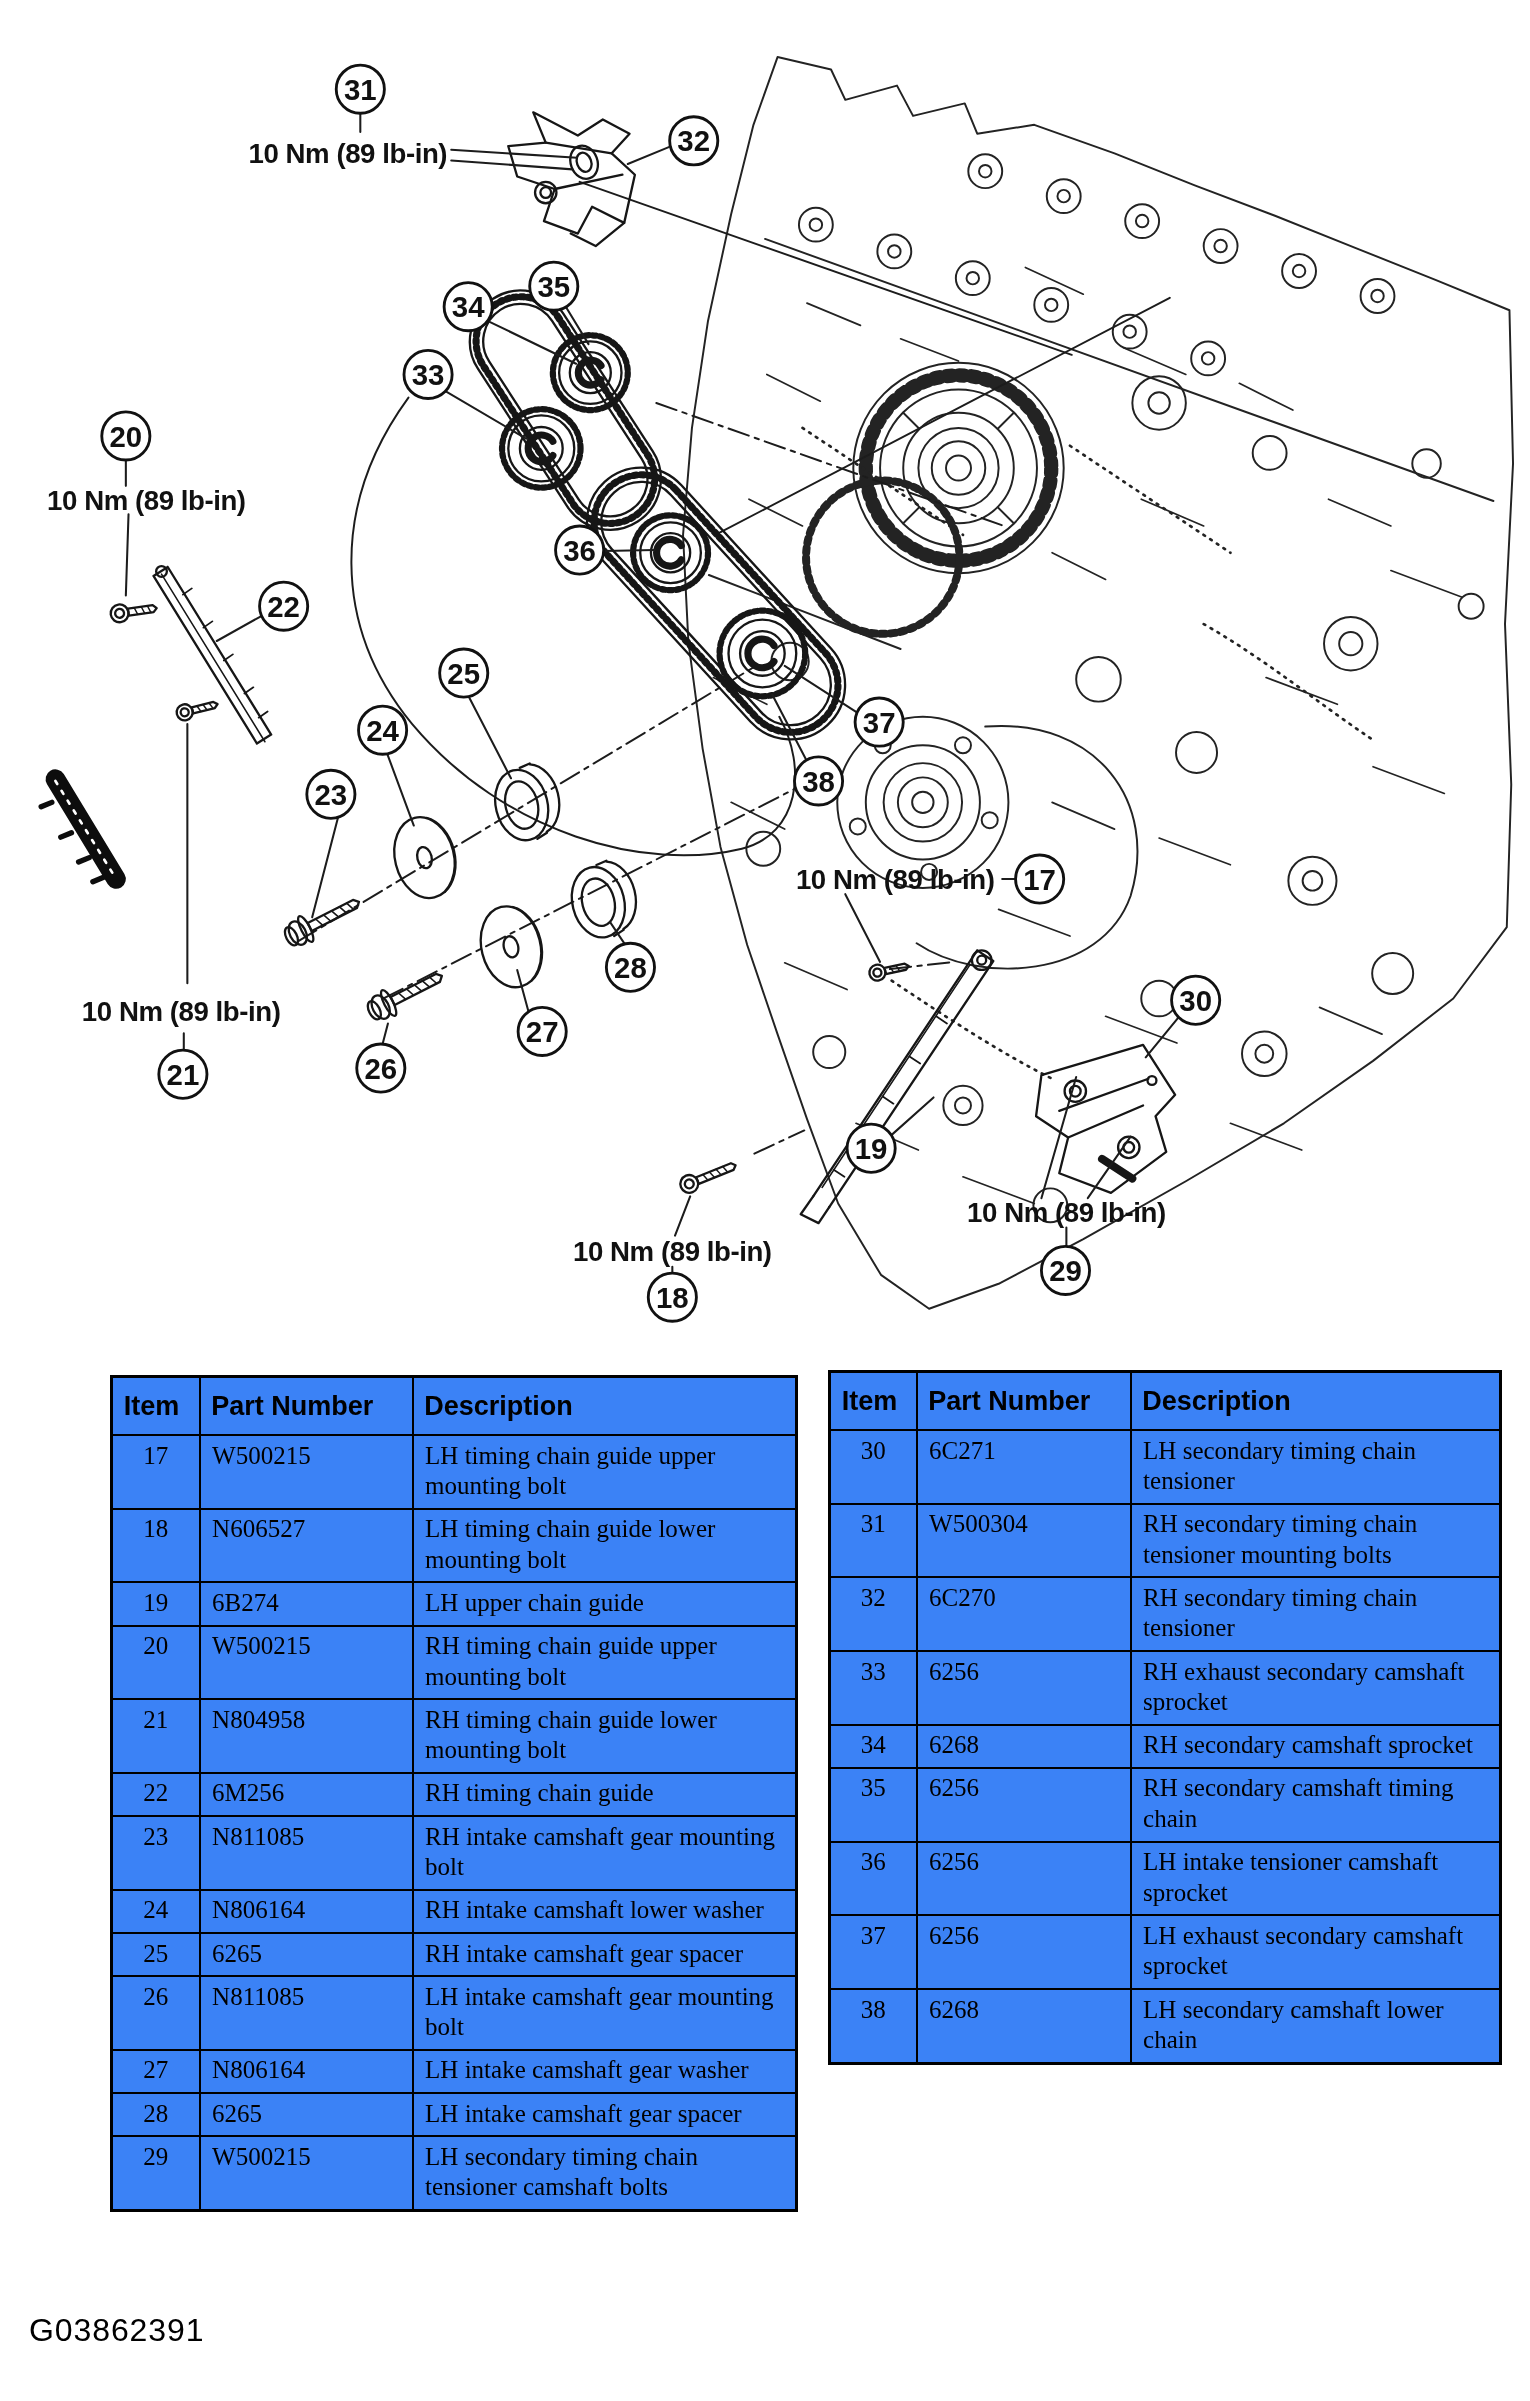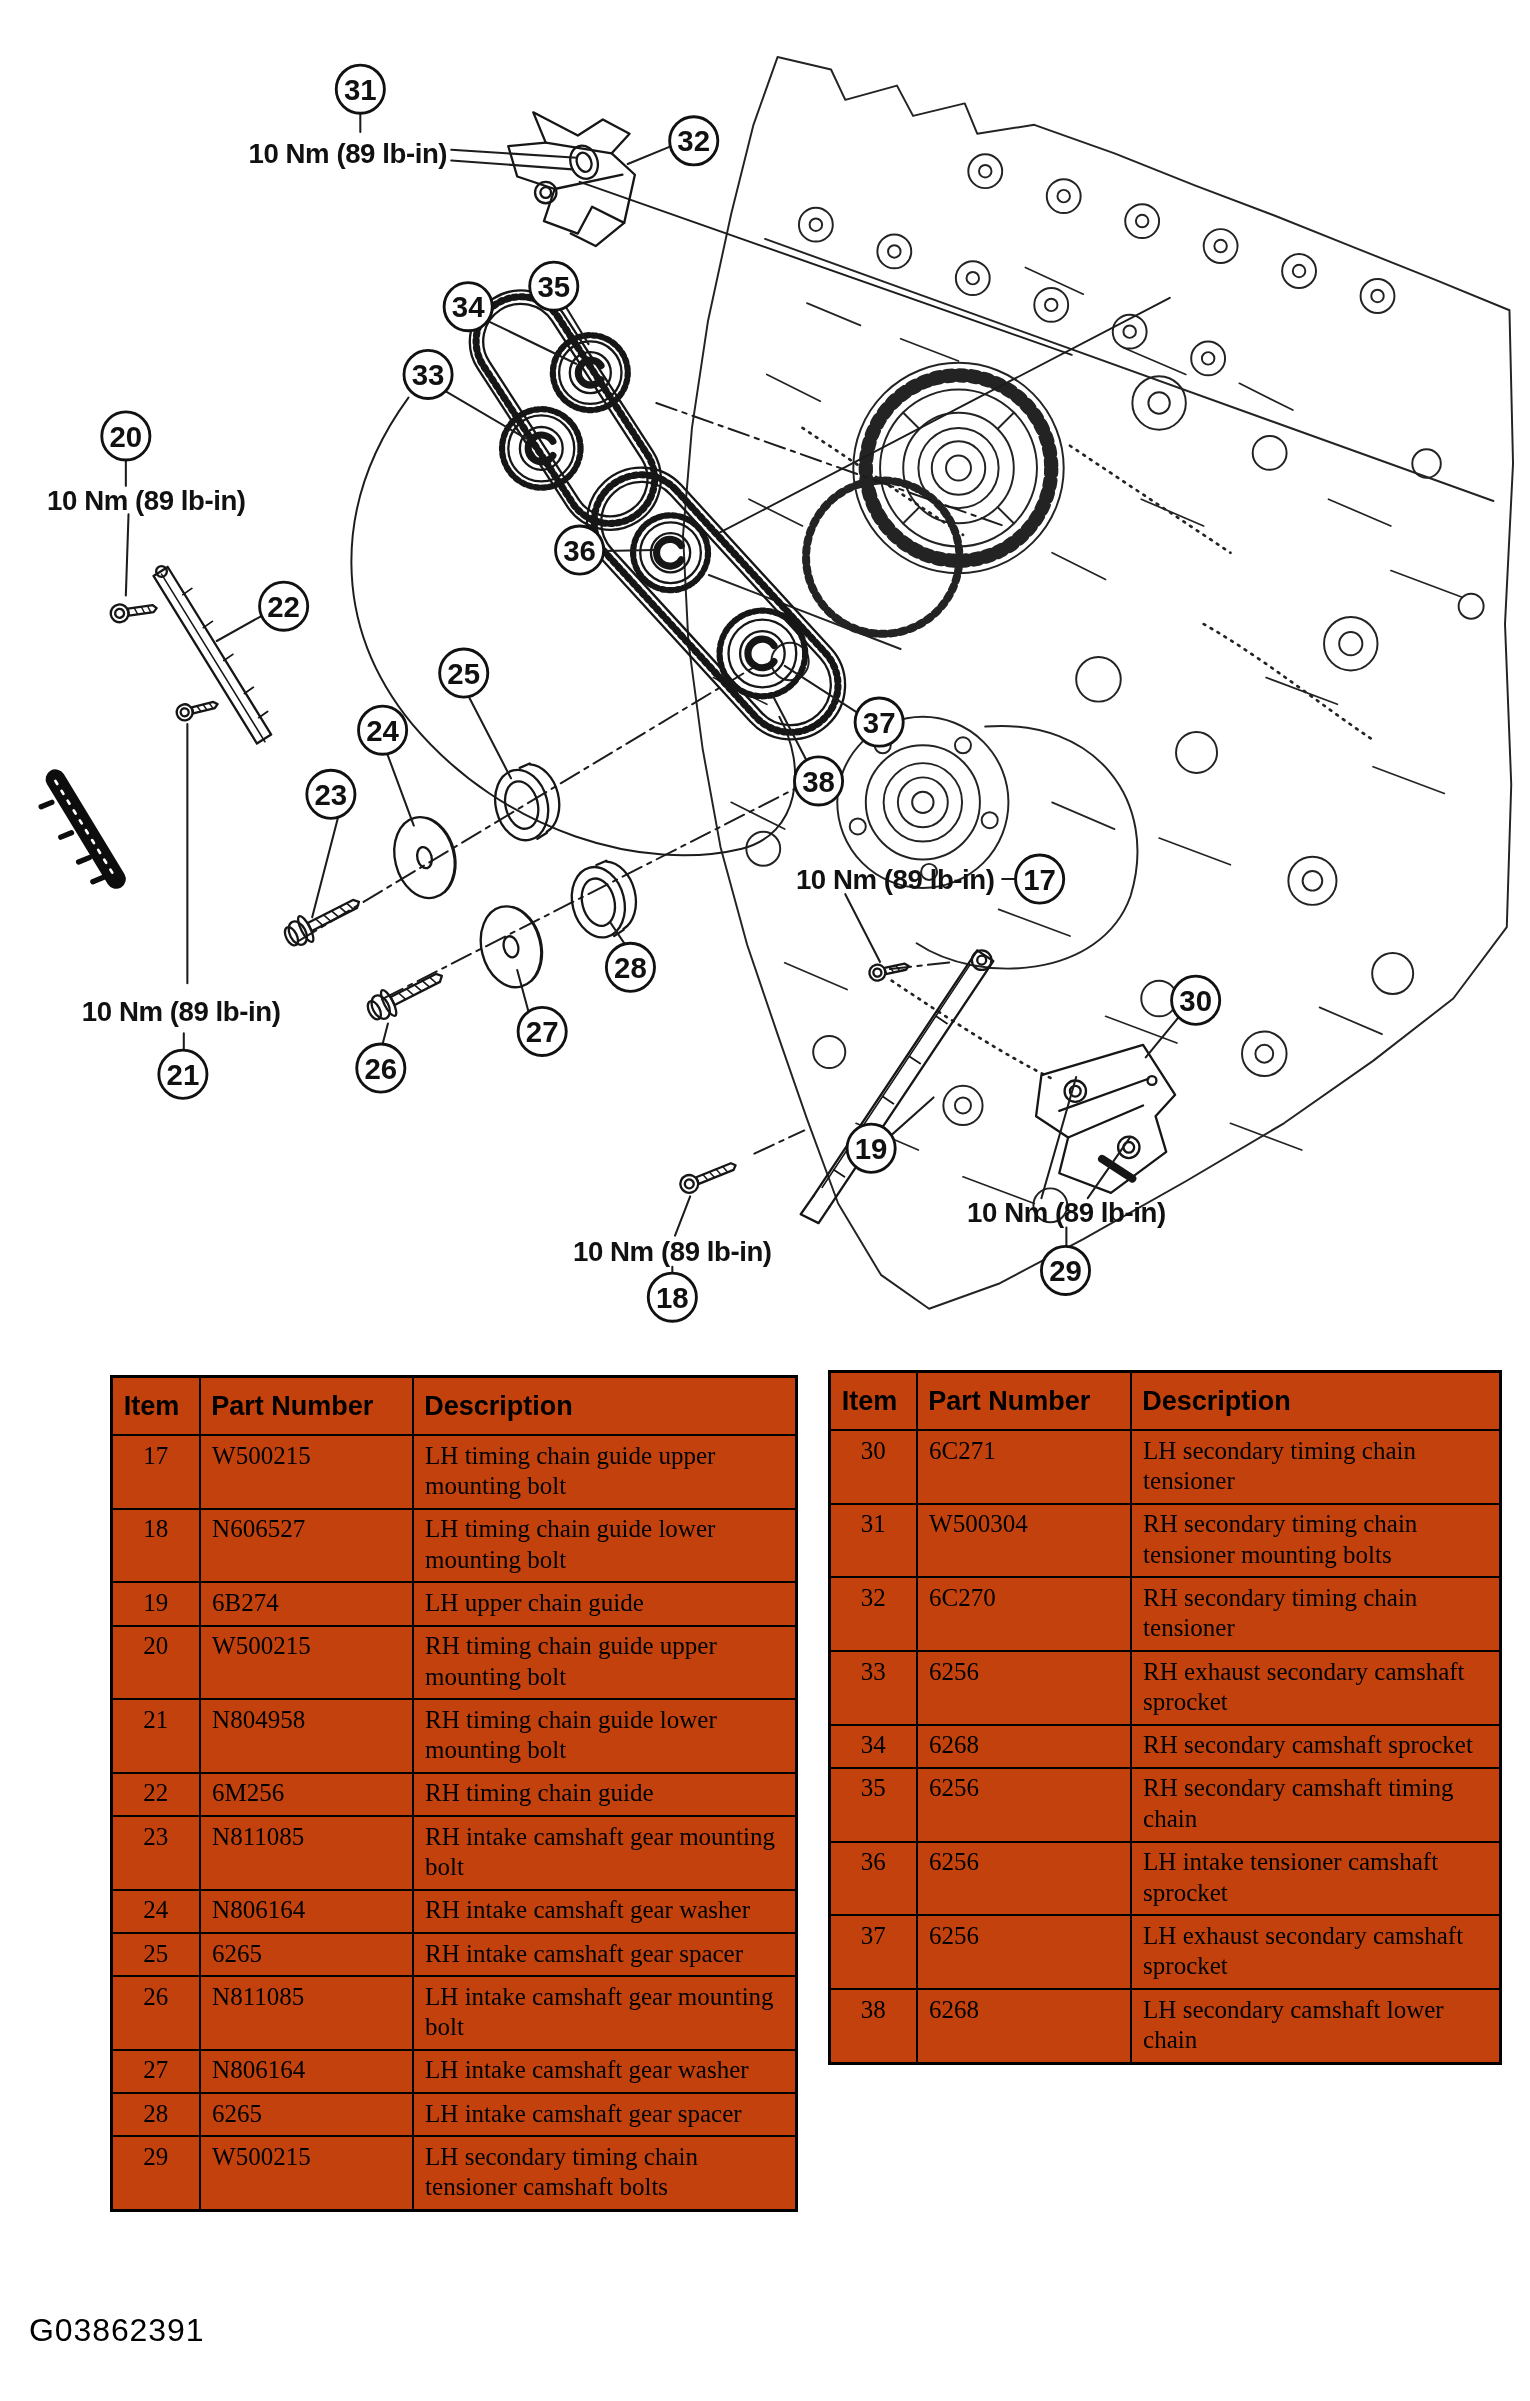--- a/index.html
+++ b/index.html
@@ -5,21 +5,21 @@
   html,body{margin:0;padding:0;background:#888;}
   .page{
     position:relative;width:1531px;height:2401px;background:#ffffff;
     font-family:"Liberation Sans","DejaVu Sans",sans-serif;color:#000;
     overflow:hidden;margin:0 auto;
   }
   svg.diagram{position:absolute;left:0;top:0;}
   .callout-circle{fill:#fff;stroke:#111;stroke-width:3.2px;}
   .callout-num{font-family:"Liberation Sans","DejaVu Sans",sans-serif;font-size:33px;font-weight:600;fill:#111;}
   .torque-label{font-family:"Liberation Sans","DejaVu Sans",sans-serif;font-size:31px;font-weight:700;fill:#111;letter-spacing:-0.5px;}
-  .parts-table{position:absolute;border-collapse:collapse;table-layout:fixed;background:#c2410c;}
+  .parts-table{position:absolute;border-collapse:collapse;table-layout:fixed;background:#3b82f6;}
   .parts-table, .parts-table th, .parts-table td{border:2.7px solid #000;}
   .parts-table{border-width:3.6px;}
   .parts-table th{
     font-family:"Liberation Sans","DejaVu Sans",sans-serif;font-weight:700;font-size:27px;
     text-align:left;padding:12.5px 7.1px 12.5px 10.7px;vertical-align:middle;
   }
   .parts-table td{
     font-family:"Liberation Serif","DejaVu Serif",serif;font-size:25px;line-height:1.22;
     padding:4.5px 7.1px 6.2px 11.6px;vertical-align:top;
   }
@@ -489,21 +489,21 @@
           <td class="description-cell">RH timing chain guide</td>
         </tr>
         <tr>
           <td class="item-cell">23</td>
           <td class="part-number-cell">N811085</td>
           <td class="description-cell">RH intake camshaft gear mounting bolt</td>
         </tr>
         <tr>
           <td class="item-cell">24</td>
           <td class="part-number-cell">N806164</td>
-          <td class="description-cell">RH intake camshaft gear washer</td>
+          <td class="description-cell">RH intake camshaft lower washer</td>
         </tr>
         <tr>
           <td class="item-cell">25</td>
           <td class="part-number-cell">6265</td>
           <td class="description-cell">RH intake camshaft gear spacer</td>
         </tr>
         <tr>
           <td class="item-cell">26</td>
           <td class="part-number-cell">N811085</td>
           <td class="description-cell">LH intake camshaft gear mounting bolt</td>

